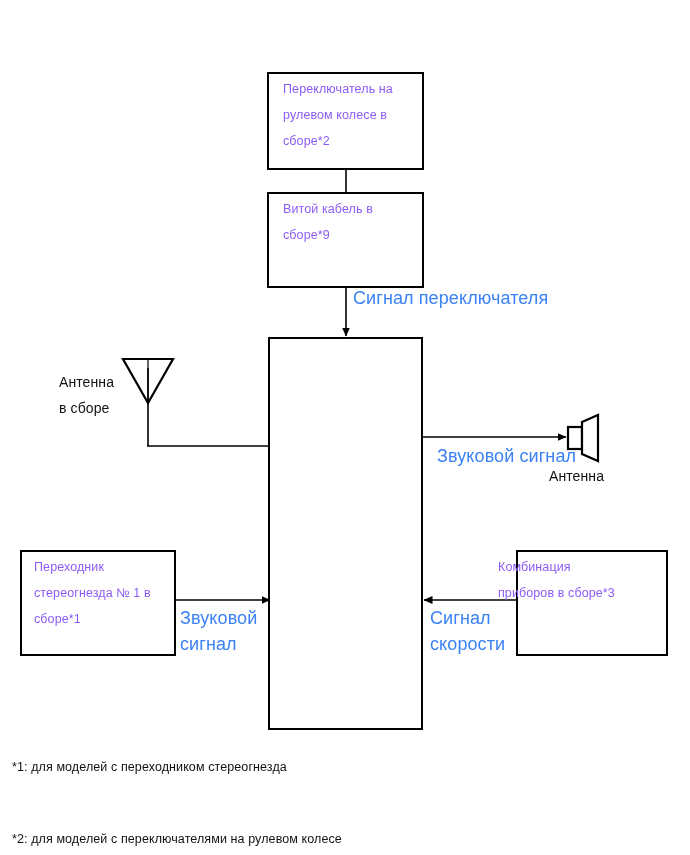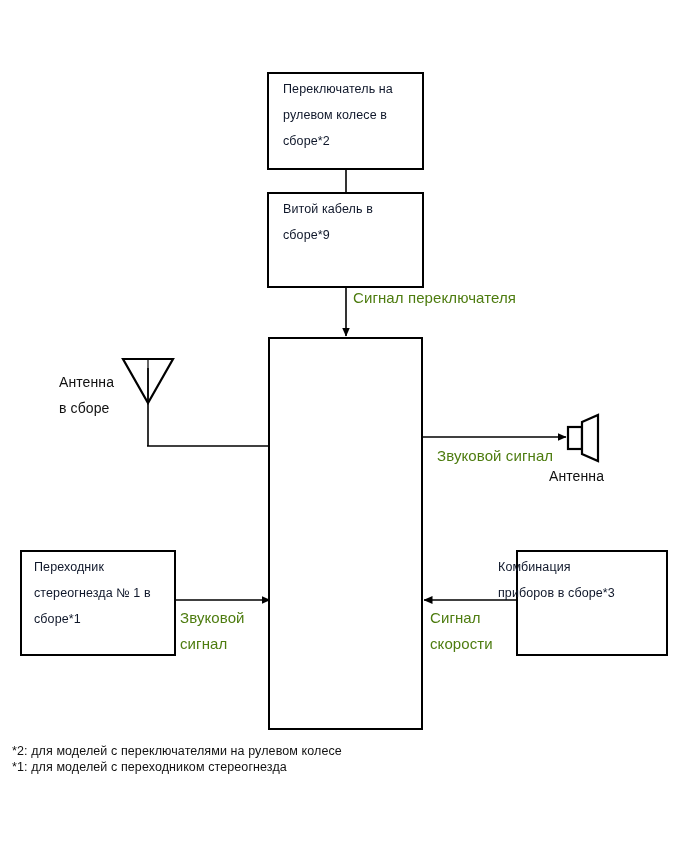--- a/index.html
+++ b/index.html
@@ -11,25 +11,25 @@
   }
   #diagram-root{position:absolute;inset:0;}
   svg#wires{position:absolute;left:0;top:0;width:690px;height:855px;}
   .node-box{
     position:absolute;box-sizing:border-box;
     border:2px solid #000000;background:#ffffff;
   }
   .node-label{
     position:absolute;box-sizing:border-box;
     font-size:12.5px;line-height:26px;letter-spacing:0.1px;
-    color:#0f172a;white-space:pre-line;
+    color:#8b5cf6;white-space:pre-line;
   }
   .edge-label{
-    position:absolute;font-size:15px;line-height:26px;
-    color:#4d7c0f;white-space:pre-line;letter-spacing:0.1px;
+    position:absolute;font-size:18px;line-height:26px;
+    color:#3b82f6;white-space:pre-line;letter-spacing:0.1px;
   }
   .free-label{
     position:absolute;font-size:14px;line-height:26px;
     color:#111111;white-space:pre-line;letter-spacing:0.1px;
   }
   .footnote{
     position:absolute;font-size:12.5px;line-height:14px;
     color:#111111;letter-spacing:0.1px;white-space:nowrap;
   }
 </style>
@@ -98,15 +98,15 @@
 
   <div class="edge-label" style="left:437px;top:443px;width:160px;">Звуковой сигнал</div>
 
   <div class="edge-label" style="left:180px;top:605px;width:100px;">Звуковой
 сигнал</div>
 
   <div class="edge-label" style="left:430px;top:605px;width:100px;">Сигнал
 скорости</div>
 
   <div class="footnote" style="left:12px;top:760px;">*1: для моделей с переходником стереогнезда</div>
-  <div class="footnote" style="left:12px;top:744px;">*2: для моделей с переключателями на рулевом колесе</div>
+  <div class="footnote" style="left:12px;top:832px;">*2: для моделей с переключателями на рулевом колесе</div>
 
 </div>
 
 </body></html>

